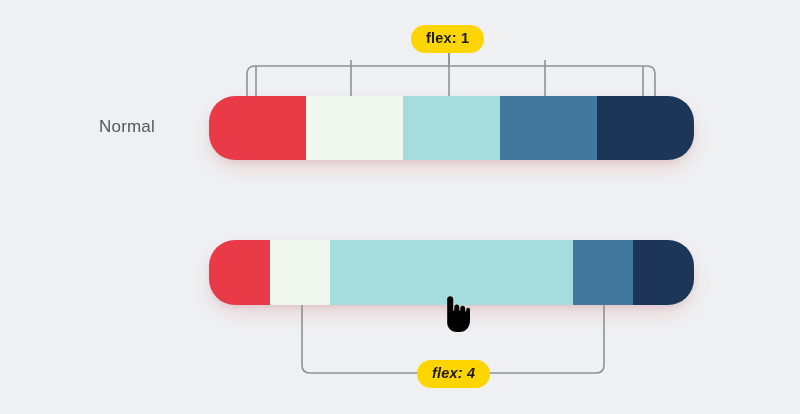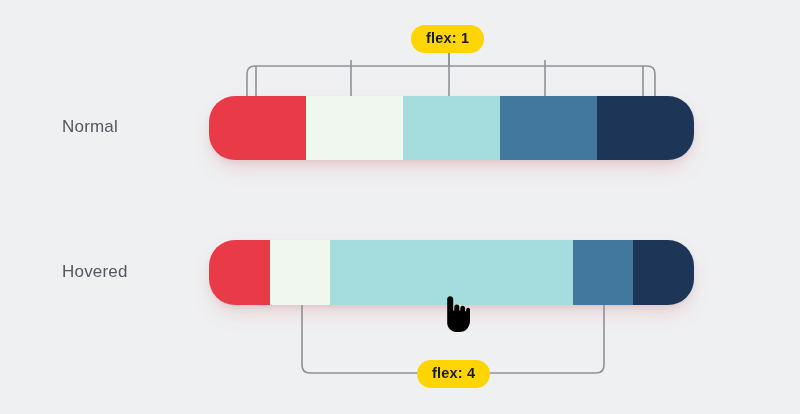--- a/index.html
+++ b/index.html
@@ -19,21 +19,21 @@
     height: 414px;
     background: #eff0f2;
   }
 
   
   .row-label {
     position: absolute;
     color: #54575e;
     font-size: 17px;
     letter-spacing: 0.2px;
-    text-align: left;
+    text-align: center;
     width: 130px;
     white-space: nowrap;
   }
   #label-normal  { left: 62px; top: 117px; }
   #label-hovered { left: 62px; top: 262px; }
 
   
   .bar {
     position: absolute;
     display: flex;
@@ -98,21 +98,20 @@
     white-space: nowrap;
   }
 </style>
 </head>
 <body style="background: rgb(239, 240, 242);">
 
 <div id="stage" style="background: rgb(239, 240, 242);">
 
   <div class="row-label" id="label-normal">Normal</div>
 
-  <div class="row-label" id="label-hovered">Hovered</div>
 
   <div class="bar" id="bar-normal">
     <div class="seg" id="n-seg-0" style="background: rgb(232, 58, 71); flex: 1 1 0px;"></div>
     <div class="seg" id="n-seg-1" style="background: rgb(239, 247, 239); flex: 1 1 0px;"></div>
     <div class="seg" id="n-seg-2" style="background: rgb(165, 220, 221); flex: 1 1 0px;"></div>
     <div class="seg" id="n-seg-3" style="background: rgb(66, 120, 157); flex: 1 1 0px;"></div>
     <div class="seg" id="n-seg-4" style="background: rgb(29, 53, 87); flex: 1 1 0px;"></div>
   </div>
 
   <div class="bar" id="bar-hovered">
@@ -133,21 +132,21 @@
     <line x1="643" y1="66" x2="643" y2="96" stroke="#8e9196"></line>
 
     <line x1="449" y1="50" x2="449" y2="66" stroke="#8e9196"></line>
 
     <path d="M302 305 L302 365 Q302 373 310 373 L418 373" stroke="#8e9196"></path>
     <path d="M604 305 L604 365 Q604 373 596 373 L489 373" stroke="#8e9196"></path>
   </svg>
 
   <div class="badge" id="badge-top" style="background: rgb(255, 213, 0);">flex: 1</div>
 
-  <div class="badge" id="badge-bottom" style="background: rgb(255, 213, 0);">flex: 4</div>
+  <div class="badge" id="badge-bottom" style="background: rgb(255, 213, 0); font-style: italic;">flex: 4</div>
 
   <svg id="cursor" viewBox="0 0 30 38" xmlns="http://www.w3.org/2000/svg">
     <path d="M10.2 1.2
              C11.9 1.2 13.2 2.5 13.2 4.2
              L13.2 15.4
              L14.3 15.4
              L14.3 12.0
              C14.3 10.6 15.4 9.5 16.8 9.5
              C18.2 9.5 19.3 10.6 19.3 12.0
              L19.3 15.6

